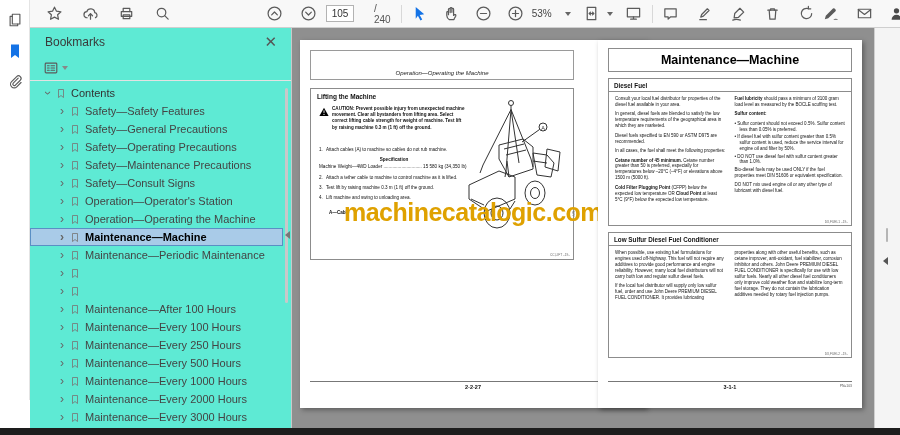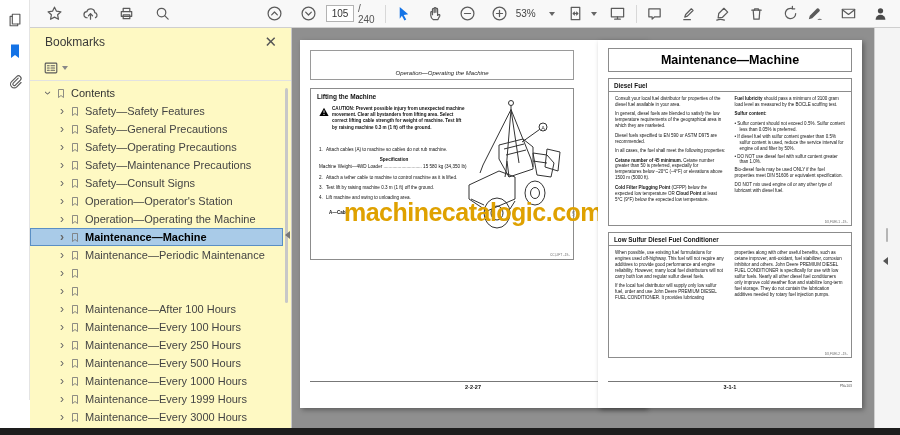--- a/index.html
+++ b/index.html
@@ -9,33 +9,33 @@
   
   .toolbar{position:absolute;left:0;top:0;width:900px;height:28px;background:#f8f8f8;
            border-bottom:1px solid #cfcfcf;display:flex;align-items:center;box-sizing:border-box;}
   .tbtn{height:24px;min-width:24px;display:flex;align-items:center;justify-content:center;
         border-radius:3px;cursor:pointer;flex:0 0 auto;}
   .ic{stroke:#5b5b5b;fill:none;stroke-width:1.3;stroke-linecap:round;stroke-linejoin:round;}
   .ic.dis{stroke:#b9b9b9;}
   .sep{width:1px;height:18px;background:#d8d8d8;margin:0 6px;flex:0 0 auto;}
   .pg-input{width:26px;height:15px;font-size:10px;text-align:center;border:1px solid #b3b3b3;
             background:#fff;color:#333;margin:0 4px 0 6px;padding:0;}
-  .pg-total{font-size:10px;color:#555;margin-right:4px;}
+  .pg-total{font-size:10px;color:#555;margin-right:4px;margin-left:16px;}
   .zoom-label{font-size:10px;color:#444;margin:0 10px 0 4px;}
   .caret{width:0;height:0;border-left:3px solid transparent;border-right:3px solid transparent;
          border-top:4px solid #666;margin:0 3px;}
   .sp{flex:0 0 auto;} .grow{flex:1 1 auto;}
 
   
   .rail{position:absolute;left:0;top:28;width:30px;height:400px;background:#fff;
         border-right:1px solid #e4e4e4;box-sizing:border-box;}
   .rail .tbtn{margin:9px auto 0;width:22px;height:22px;}
 
   
-  .bmpanel{position:absolute;left:30px;top:28px;width:262px;height:400px;background:#fef9c3;
+  .bmpanel{position:absolute;left:30px;top:28px;width:262px;height:400px;background:#5eead4;
            border-right:1px solid #c9c9c9;box-sizing:border-box;}
   .bm-head{height:27px;display:flex;align-items:center;padding:0 10px 0 15px;}
   .bm-title{font-size:12px;color:#3a3a3a;flex:1;}
   .bm-close{font-size:15px;color:#555;cursor:pointer;line-height:1;padding:2px 4px;}
   .bm-opts{height:25px;display:flex;align-items:center;padding-left:13px;border-bottom:1px solid #e2e2e2;}
   .bm-tree{position:absolute;left:0;top:56px;right:8px;bottom:2px;overflow:hidden;}
   .bm-root{display:flex;align-items:center;height:18px;padding-left:12px;font-size:11px;color:#333;}
   .bm-row{display:flex;align-items:center;height:18px;padding-left:26px;font-size:11px;color:#444;
           cursor:pointer;box-sizing:border-box;}
   .bm-row.sel{background:#a9cbe8;border:1px solid #5a8fc4;color:#000;font-weight:bold;
@@ -418,21 +418,21 @@
             <svg class="bmk" viewBox="0 0 12 12">
               <path d="M3 1.2h6v9.6L6 8.4l-3 2.4z"></path>
             </svg>
             <span class="bm-label">Maintenance—Every 1000 Hours</span>
           </div>
           <div class="bm-row">
             <span class="chev">›</span>
             <svg class="bmk" viewBox="0 0 12 12">
               <path d="M3 1.2h6v9.6L6 8.4l-3 2.4z"></path>
             </svg>
-            <span class="bm-label">Maintenance—Every 1999 Hours</span>
+            <span class="bm-label">Maintenance—Every 2000 Hours</span>
           </div>
           <div class="bm-row">
             <span class="chev">›</span>
             <svg class="bmk" viewBox="0 0 12 12">
               <path d="M3 1.2h6v9.6L6 8.4l-3 2.4z"></path>
             </svg>
             <span class="bm-label">Maintenance—Every 3000 Hours</span>
           </div>
         </div>
     </div>

